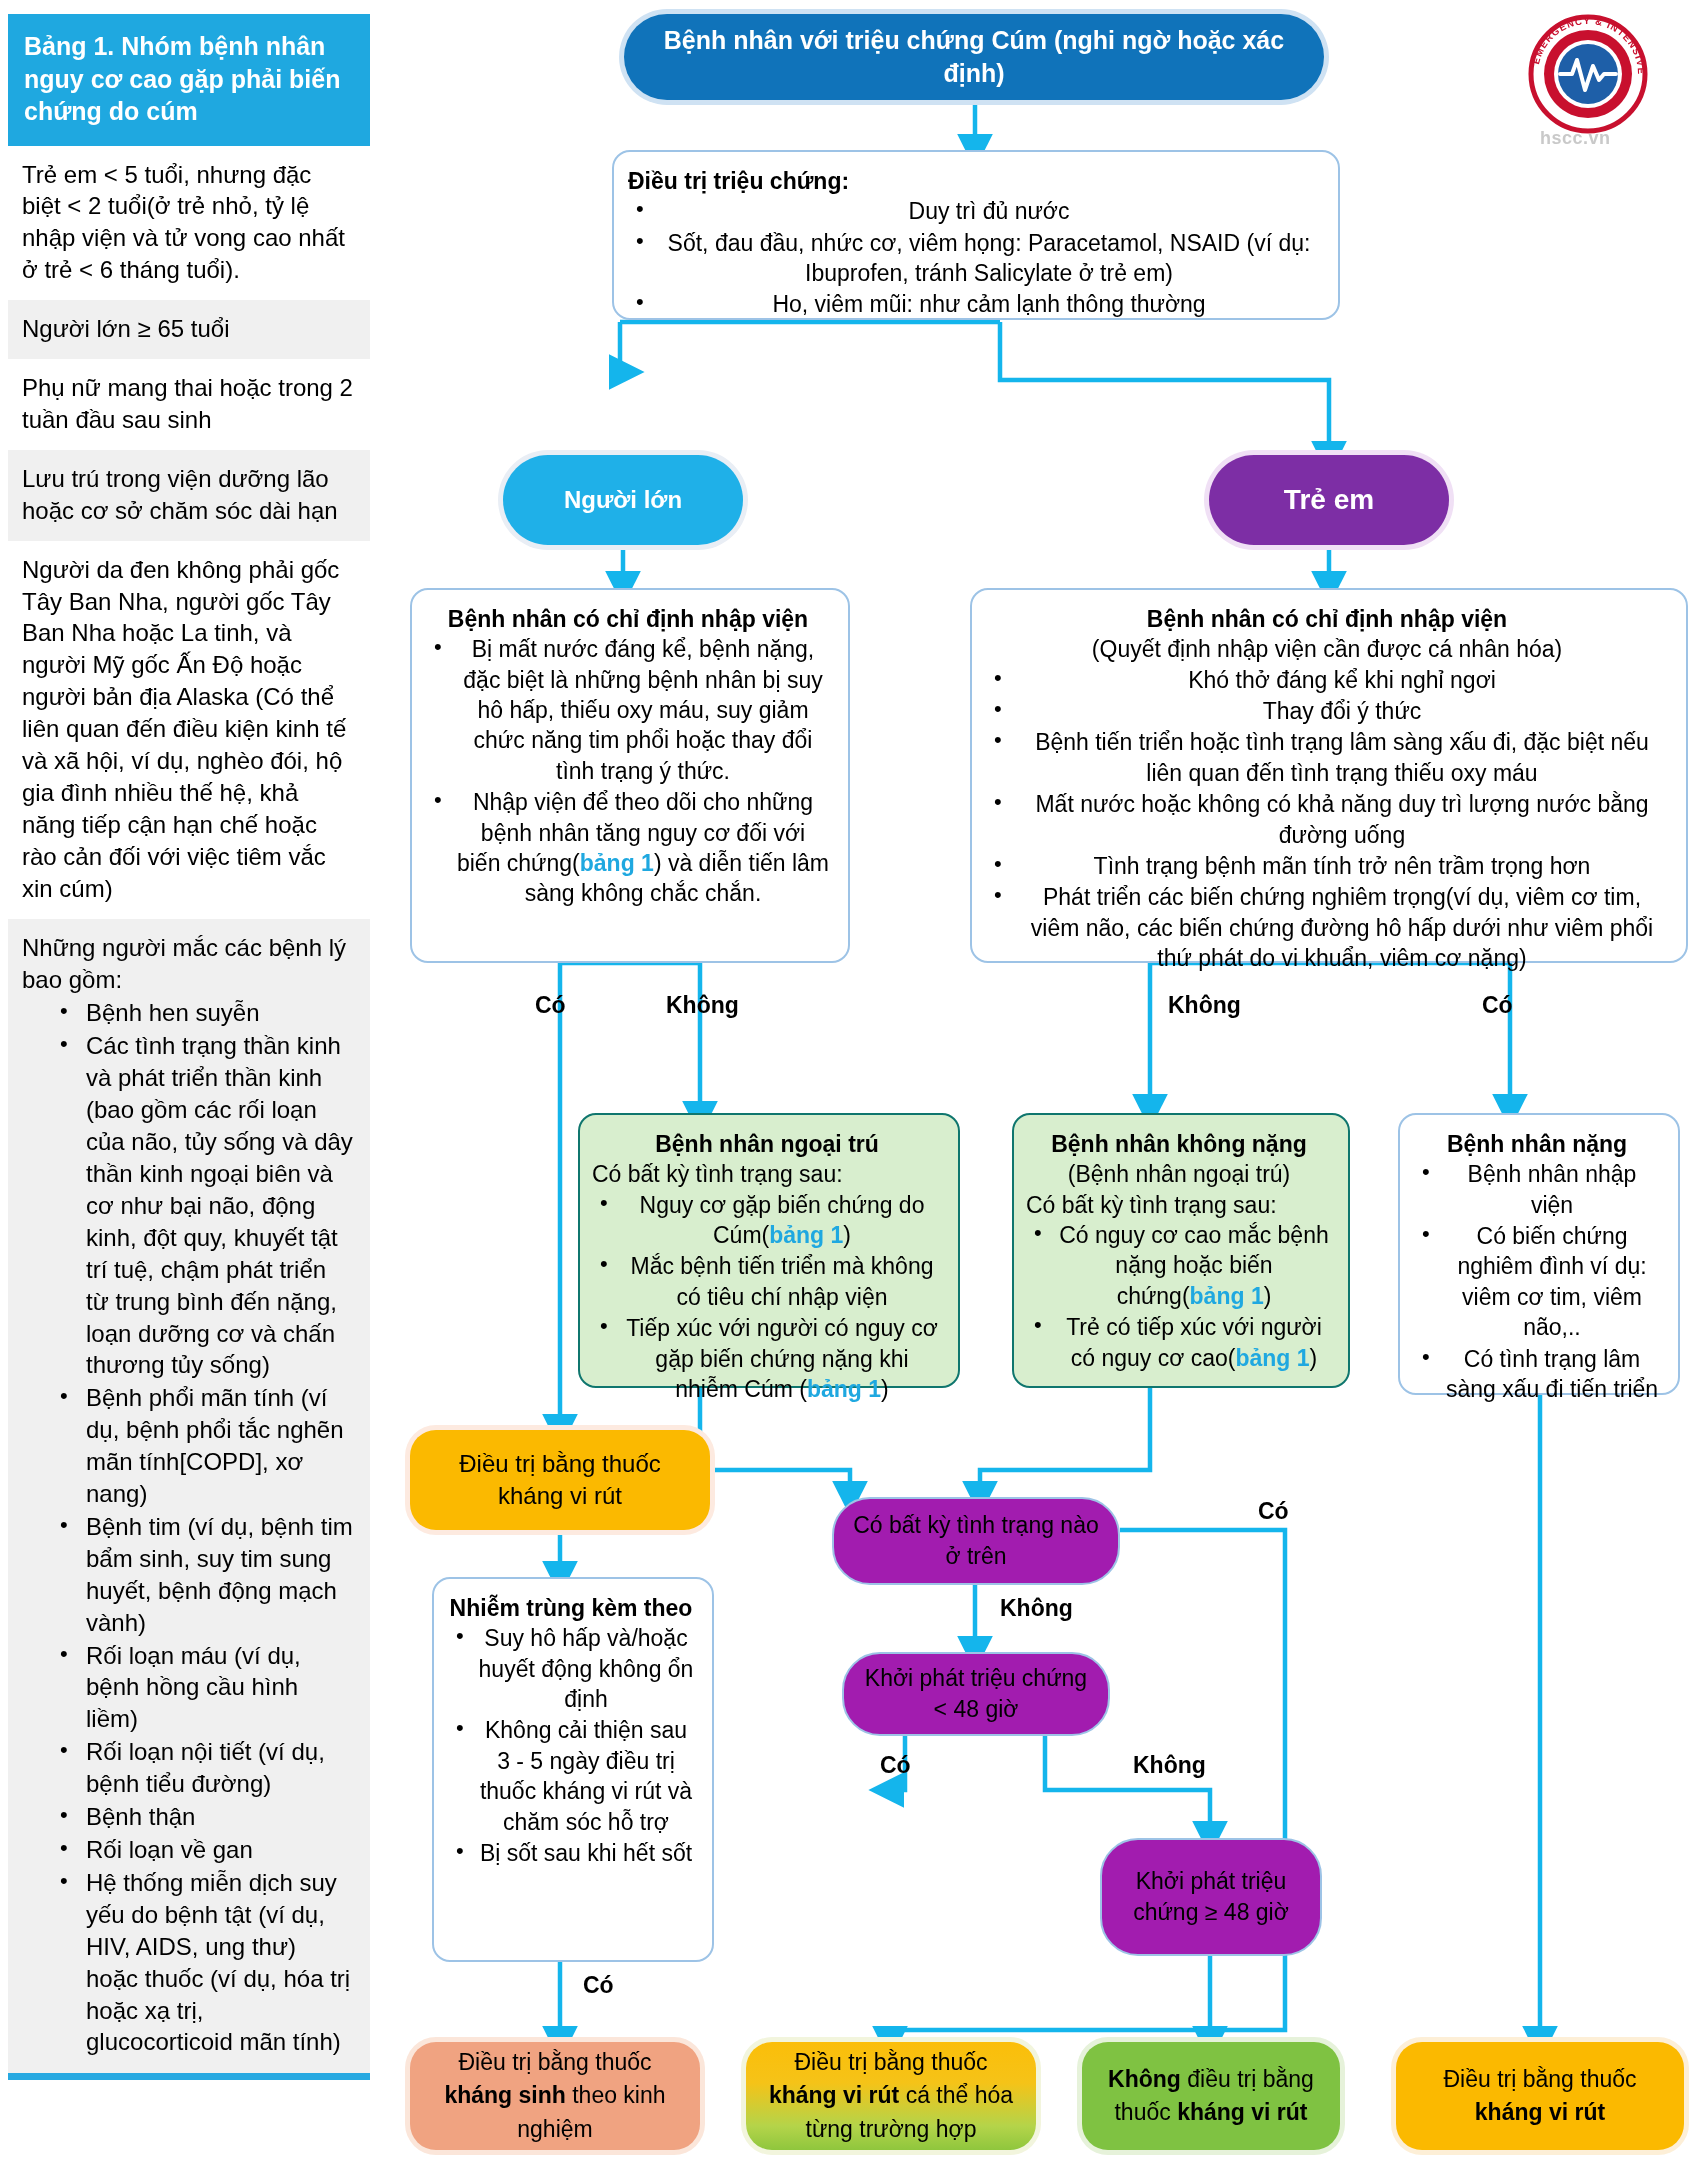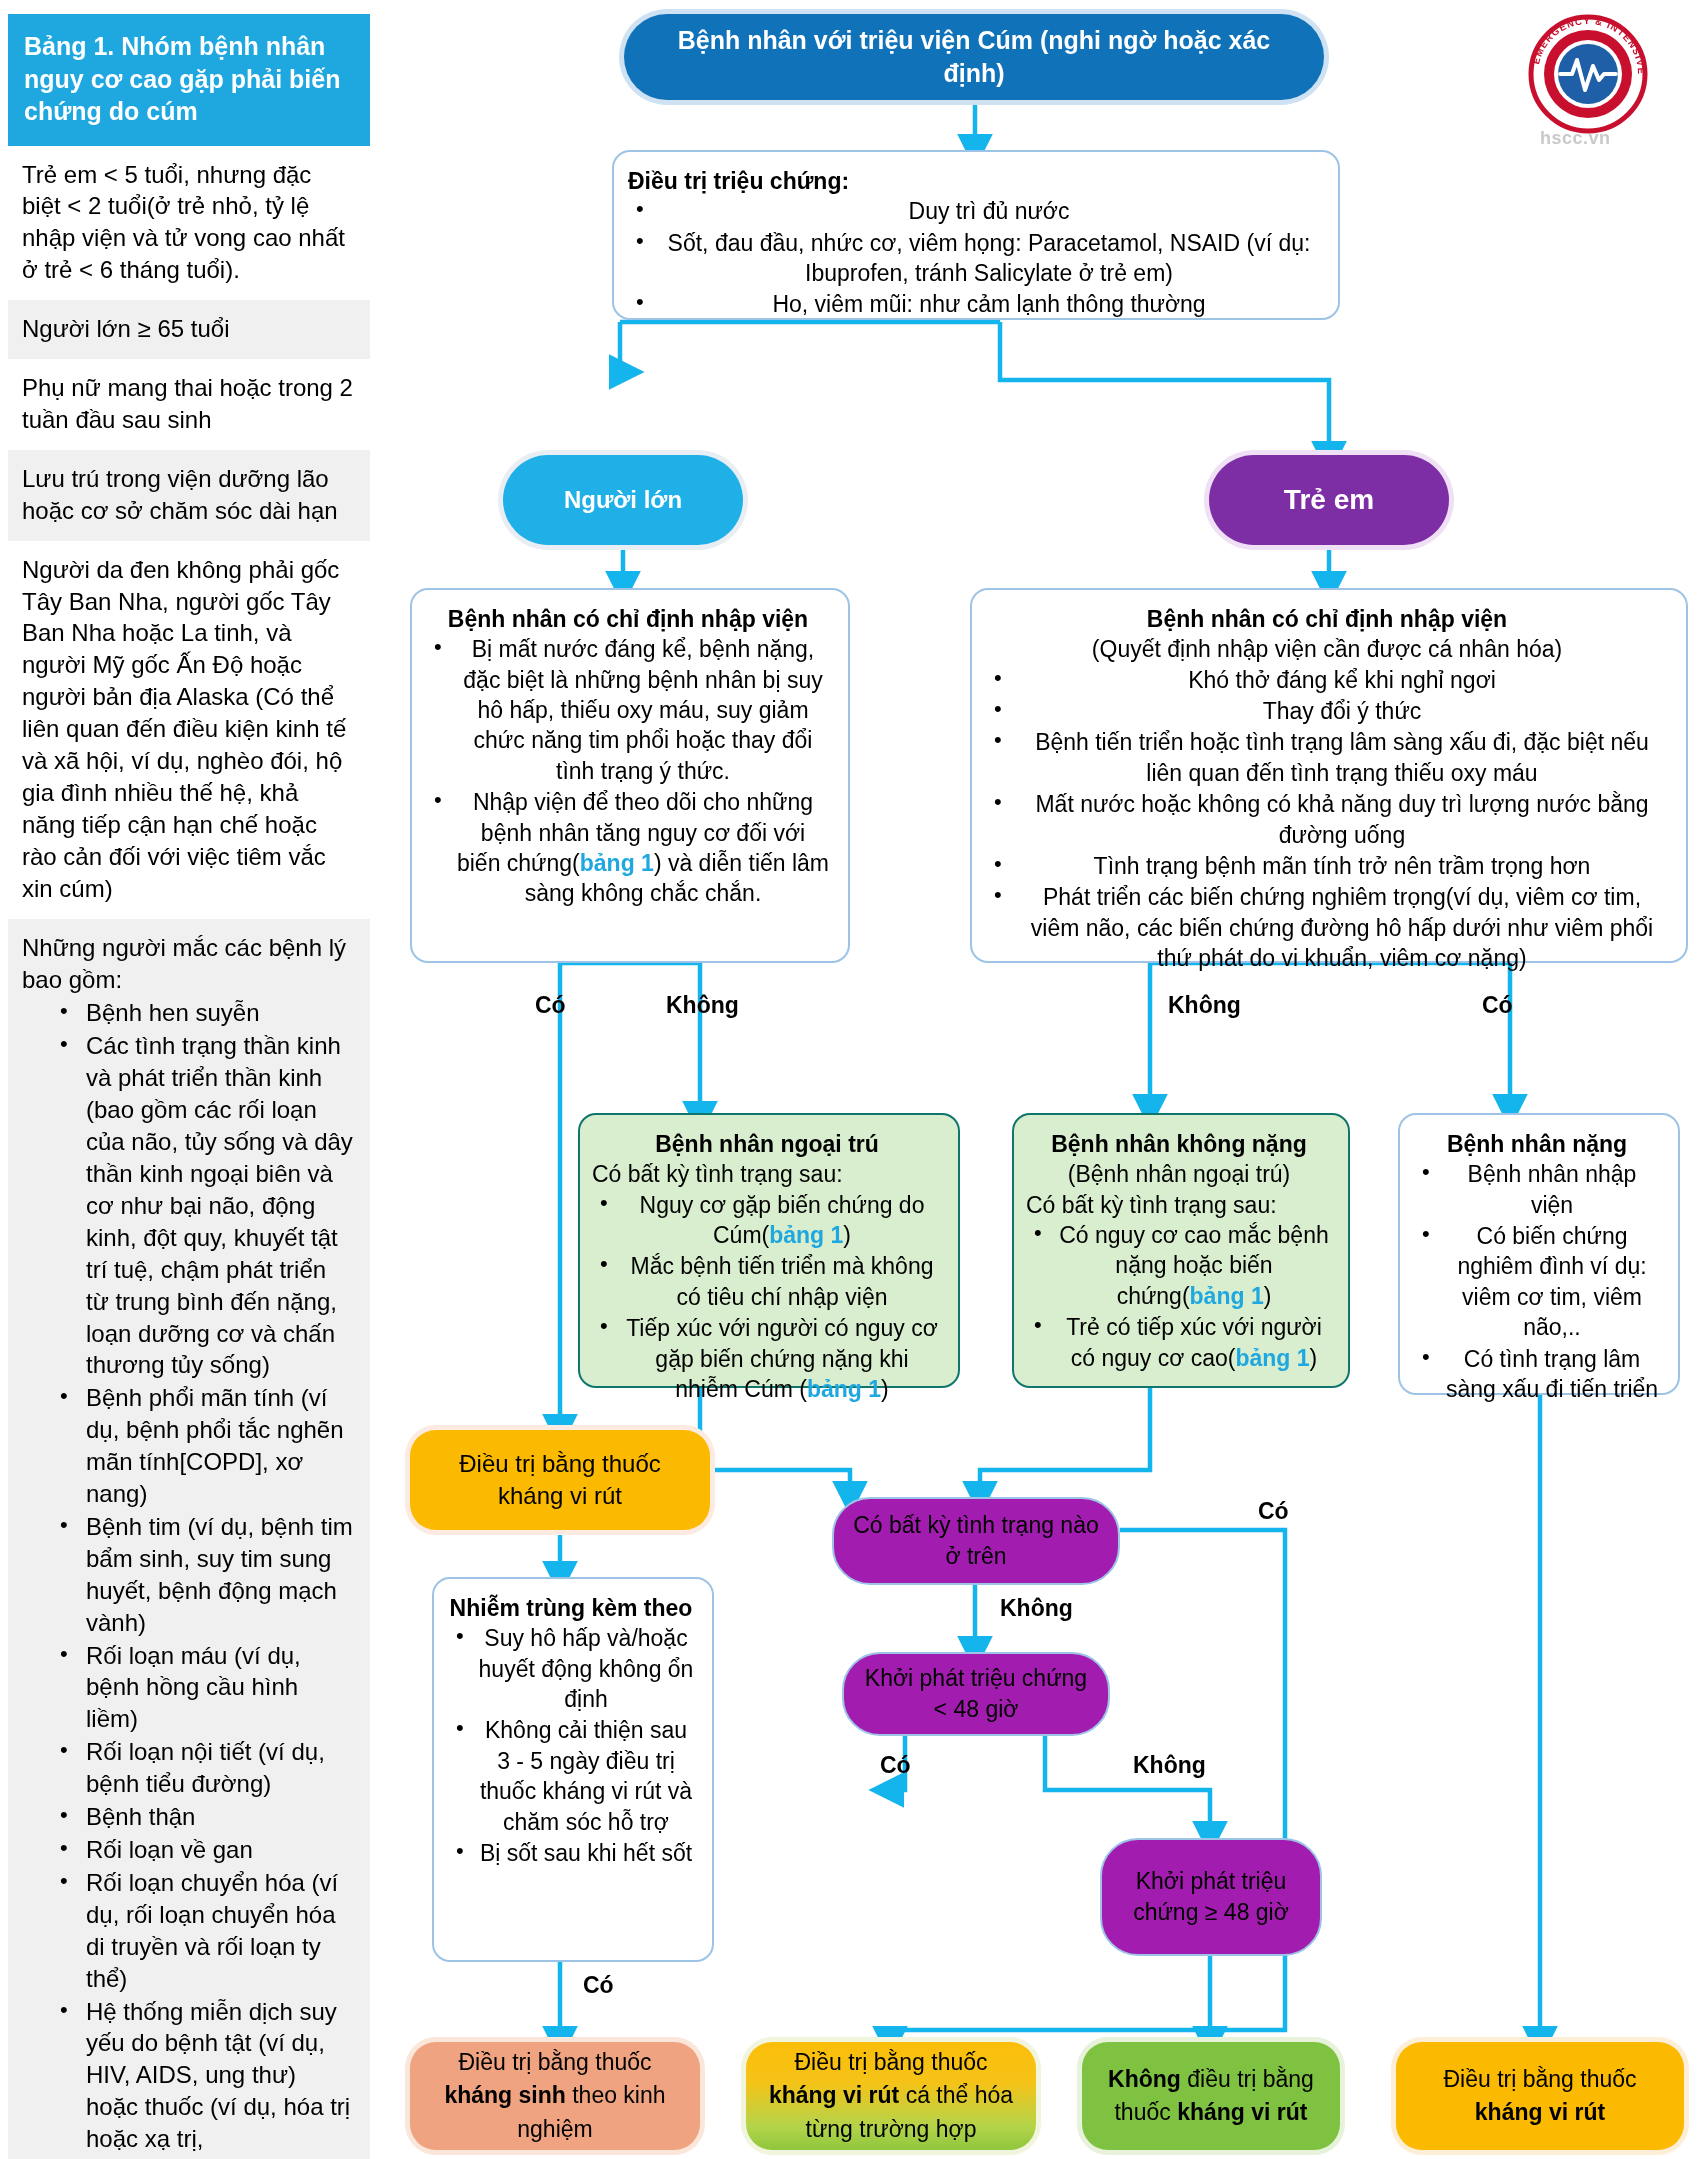--- a/index.html
+++ b/index.html
@@ -232,21 +232,20 @@
       <div class="side-list-intro">Những người mắc các bệnh lý bao gồm:</div>
       <ul>
         <li>Bệnh hen suyễn</li>
         <li>Các tình trạng thần kinh và phát triển thần kinh (bao gồm các rối loạn của não, tủy sống và dây thần kinh ngoại biên và cơ như bại não, động kinh, đột quy, khuyết tật trí tuệ, chậm phát triển từ trung bình đến nặng, loạn dưỡng cơ và chấn thương tủy sống)</li>
         <li>Bệnh phổi mãn tính (ví dụ, bệnh phổi tắc nghẽn mãn tính[COPD], xơ nang)</li>
         <li>Bệnh tim (ví dụ, bệnh tim bẩm sinh, suy tim sung huyết, bệnh động mạch vành)</li>
         <li>Rối loạn máu (ví dụ, bệnh hồng cầu hình liềm)</li>
         <li>Rối loạn nội tiết (ví dụ, bệnh tiểu đường)</li>
         <li>Bệnh thận</li>
         <li>Rối loạn về gan</li>
-        <li>Rối loạn chuyển hóa (ví dụ, rối loạn chuyển hóa di truyền và rối loạn ty thể)</li>
         <li>Hệ thống miễn dịch suy yếu do bệnh tật (ví dụ, HIV, AIDS, ung thư) hoặc thuốc (ví dụ, hóa trị hoặc xạ trị, glucocorticoid mãn tính)</li>
 
       </ul>
     </div>
   </div>
 
   <svg id="wires" viewBox="0 0 1697 2159">
     <defs>
       <marker id="ah" markerWidth="10" markerHeight="8" refX="3.2" refY="4" orient="auto" markerUnits="strokeWidth">
         <path d="M0,0 L0,8 L8,4 z" fill="#14b5ec"></path>
@@ -295,21 +294,21 @@
 
     <g stroke="#14b5ec" stroke-width="4.5" fill="none">
       <path d="M620,322 L1000,322"></path>
       <path d="M975,250 L975,322"></path>
       <path d="M560,963 L700,963"></path>
       <path d="M1150,963 L1510,963"></path>
     </g>
   </svg>
 
   <div class="node pill pill-blue-dark" style="left:624px; top:14px; width:700px; height:86px;">
-    <span>Bệnh nhân với triệu viện Cúm (nghi ngờ hoặc xác định)</span>
+    <span>Bệnh nhân với triệu chứng Cúm (nghi ngờ hoặc xác định)</span>
   </div>
 
   <div class="node box-white" style="left:612px; top:150px; width:728px; height:170px;">
     <span class="title" style="text-align:left;">Điều trị triệu chứng:</span>
     <ul>
       <li>Duy trì đủ nước</li>
       <li>Sốt, đau đầu, nhức cơ, viêm họng: Paracetamol, NSAID (ví dụ: Ibuprofen, tránh Salicylate ở trẻ em)</li>
       <li>Ho, viêm mũi: như cảm lạnh thông thường</li>
     </ul>
   </div>

